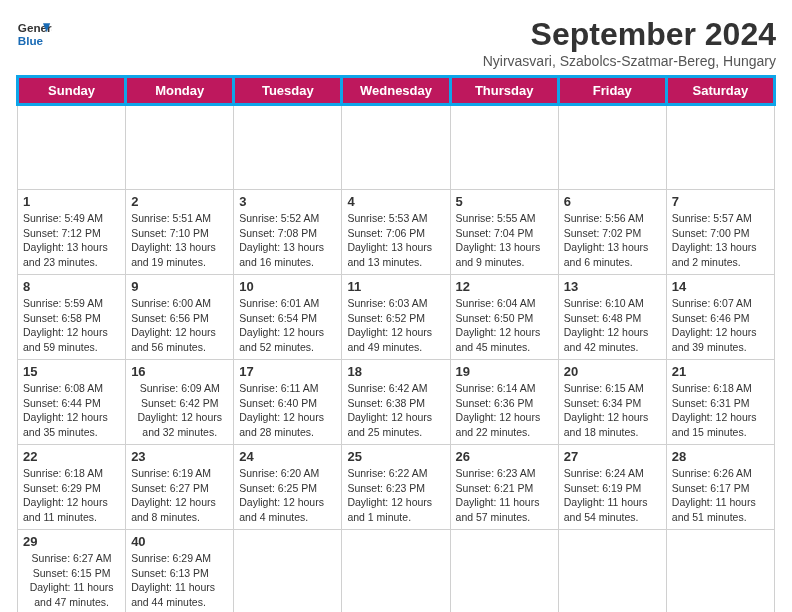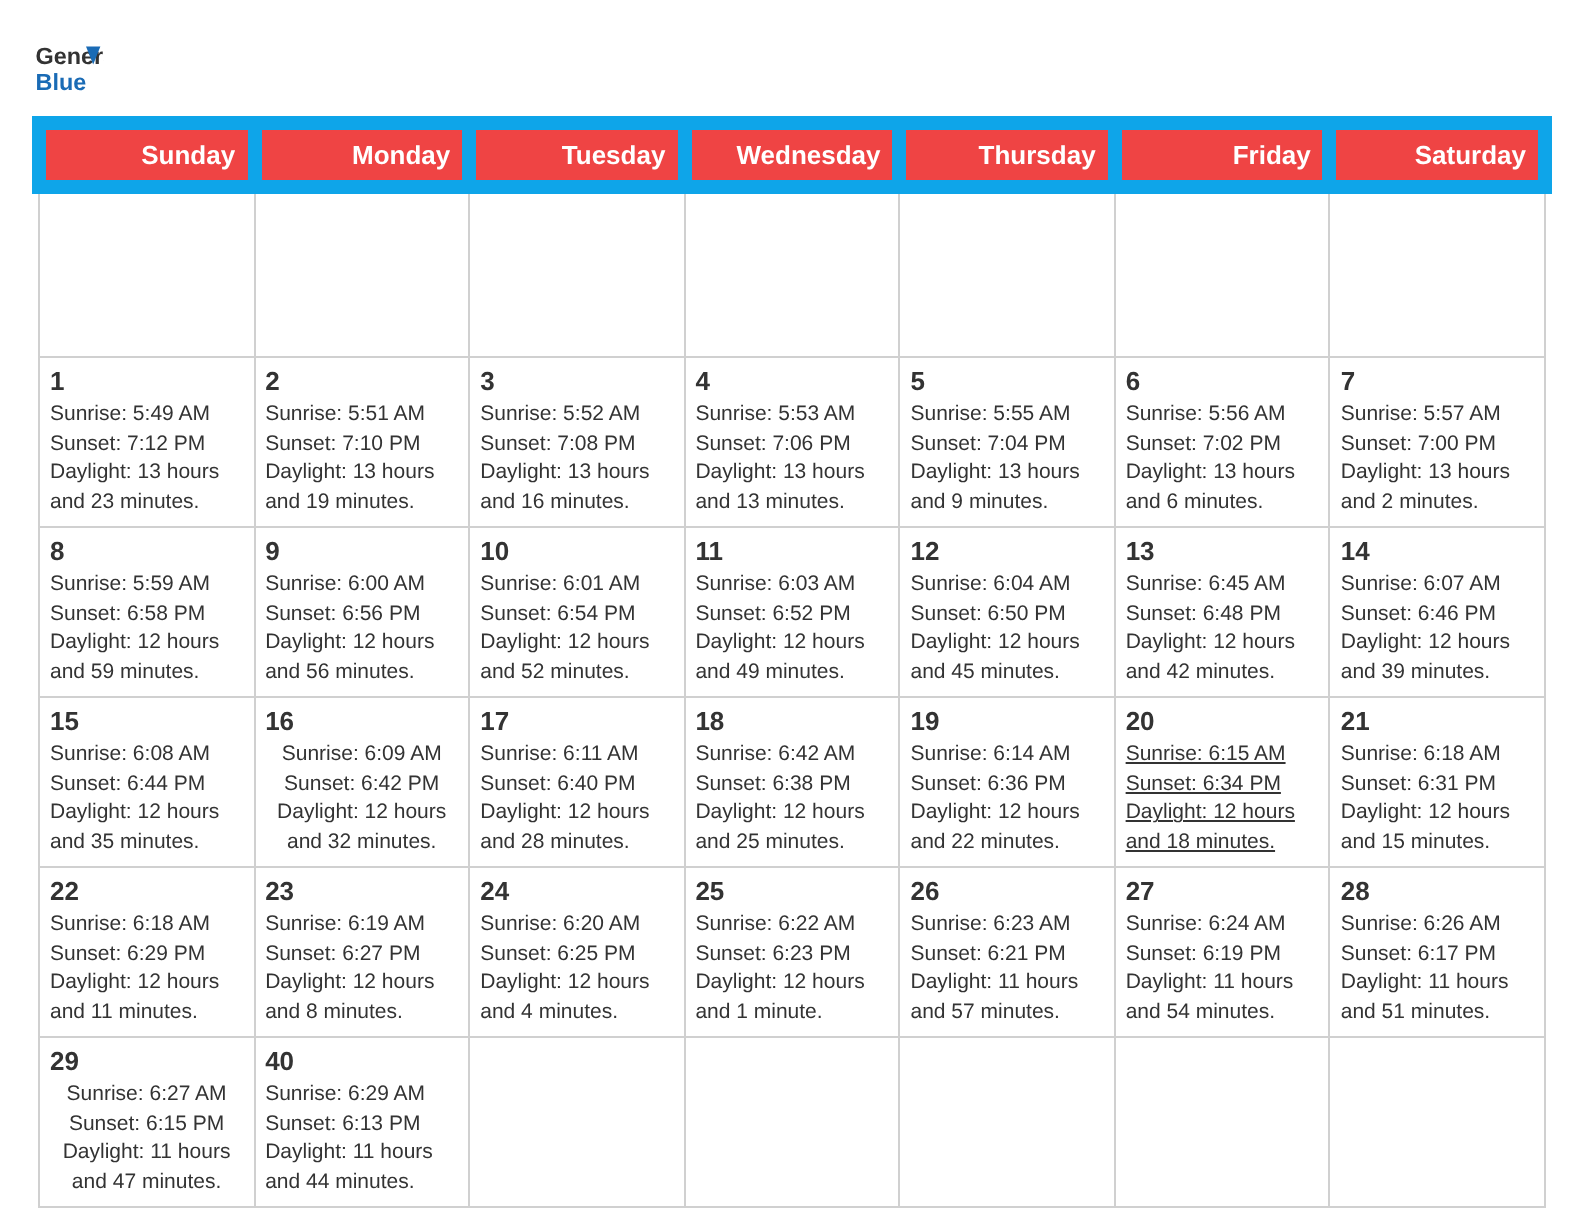--- a/index.html
+++ b/index.html
@@ -36,27 +36,27 @@
     .subtitle {
       font-size: 14px;
       color: #555;
     }
     .calendar {
       width: 100%;
       border-collapse: collapse;
       margin-top: 6px;
     }
     .calendar th {
-      background: #ef4444;
+      background: #be185d;
       color: #fff;
-      text-align: right;
+      text-align: center;
       padding: 5px 6px;
       font-size: 13px;
       font-weight: bold;
-      border: 7px solid #0ea5e9;
+      border: 3px solid #0ea5e9;
     }
     .calendar td {
       border: 1px solid #d0d0d0;
       vertical-align: top;
       padding: 4px 5px;
       font-size: 10.5px;
       color: #333;
       background: #fff;
       width: calc(100% / 7);
       min-height: 80px;
@@ -85,20 +85,24 @@
 </head>
 <body>
 
 <div class="header-top">
   <div class="logo">
     <svg class="logo-icon" viewBox="0 0 40 40">
       <text x="2" y="18" font-size="13" font-weight="bold" fill="#333" font-family="Arial">General</text>
       <text x="2" y="32" font-size="13" font-weight="bold" fill="#1a6bb5" font-family="Arial">Blue</text>
       <polygon points="30,8 38,8 34,18" fill="#1a6bb5"></polygon>
     </svg>
+  </div>
+  <div class="title-block">
+    <div class="main-title">September 2024</div>
+    <div class="subtitle">Nyirvasvari, Szabolcs-Szatmar-Bereg, Hungary</div>
   </div>
 </div>
 
 <table class="calendar">
   <thead>
     <tr>
     <th>Sunday</th>
         <th>Monday</th>
         <th>Tuesday</th>
         <th>Wednesday</th>
@@ -199,21 +203,21 @@
         </td>
         <td>
           <span class="day-number">12</span>
           <div class="day-info" style="white-space: pre-line;">Sunrise: 6:04 AM
 Sunset: 6:50 PM
 Daylight: 12 hours
 and 45 minutes.</div>
         </td>
         <td>
           <span class="day-number">13</span>
-          <div class="day-info" style="white-space: pre-line;">Sunrise: 6:45 AM
+          <div class="day-info" style="white-space: pre-line;">Sunrise: 6:10 AM
 Sunset: 6:48 PM
 Daylight: 12 hours
 and 42 minutes.</div>
         </td>
         <td>
           <span class="day-number">14</span>
           <div class="day-info" style="white-space: pre-line;">Sunrise: 6:07 AM
 Sunset: 6:46 PM
 Daylight: 12 hours
 and 39 minutes.</div>
@@ -250,21 +254,21 @@
         </td>
         <td>
           <span class="day-number">19</span>
           <div class="day-info" style="white-space: pre-line;">Sunrise: 6:14 AM
 Sunset: 6:36 PM
 Daylight: 12 hours
 and 22 minutes.</div>
         </td>
         <td>
           <span class="day-number">20</span>
-          <div class="day-info" style="white-space: pre-line; text-decoration: underline;">Sunrise: 6:15 AM
+          <div class="day-info" style="white-space: pre-line;">Sunrise: 6:15 AM
 Sunset: 6:34 PM
 Daylight: 12 hours
 and 18 minutes.</div>
         </td>
         <td>
           <span class="day-number">21</span>
           <div class="day-info" style="white-space: pre-line;">Sunrise: 6:18 AM
 Sunset: 6:31 PM
 Daylight: 12 hours
 and 15 minutes.</div>

